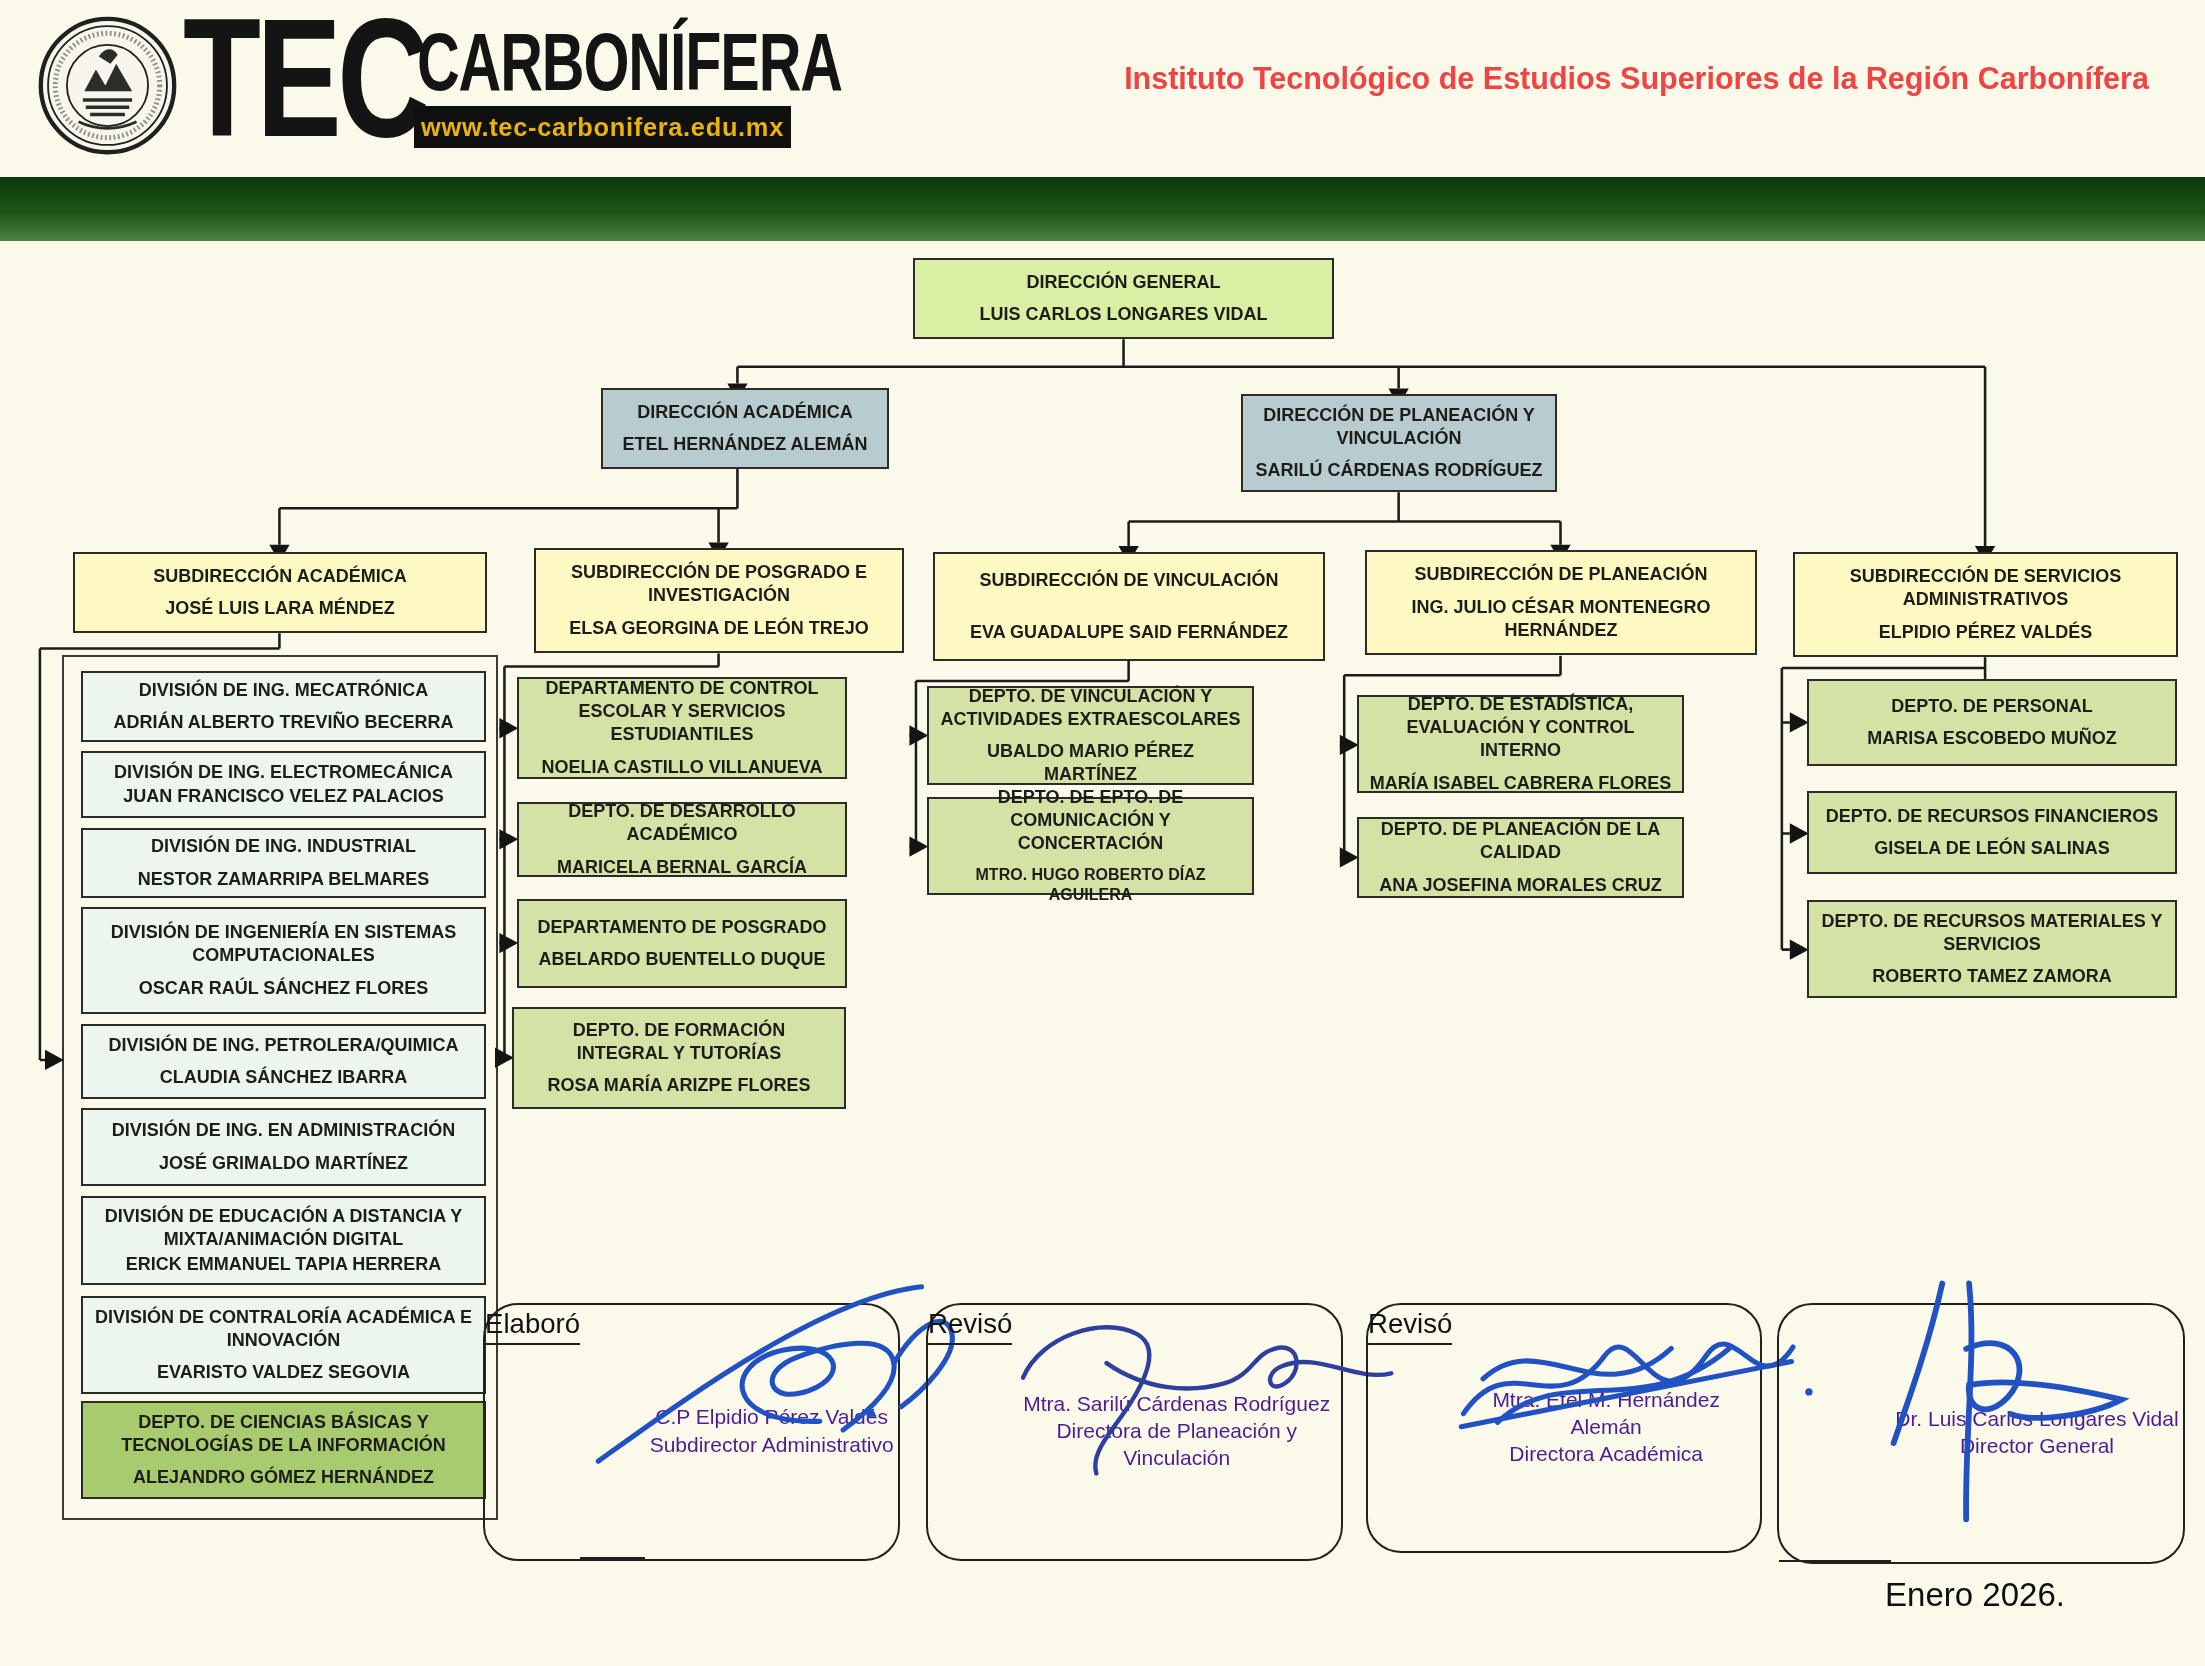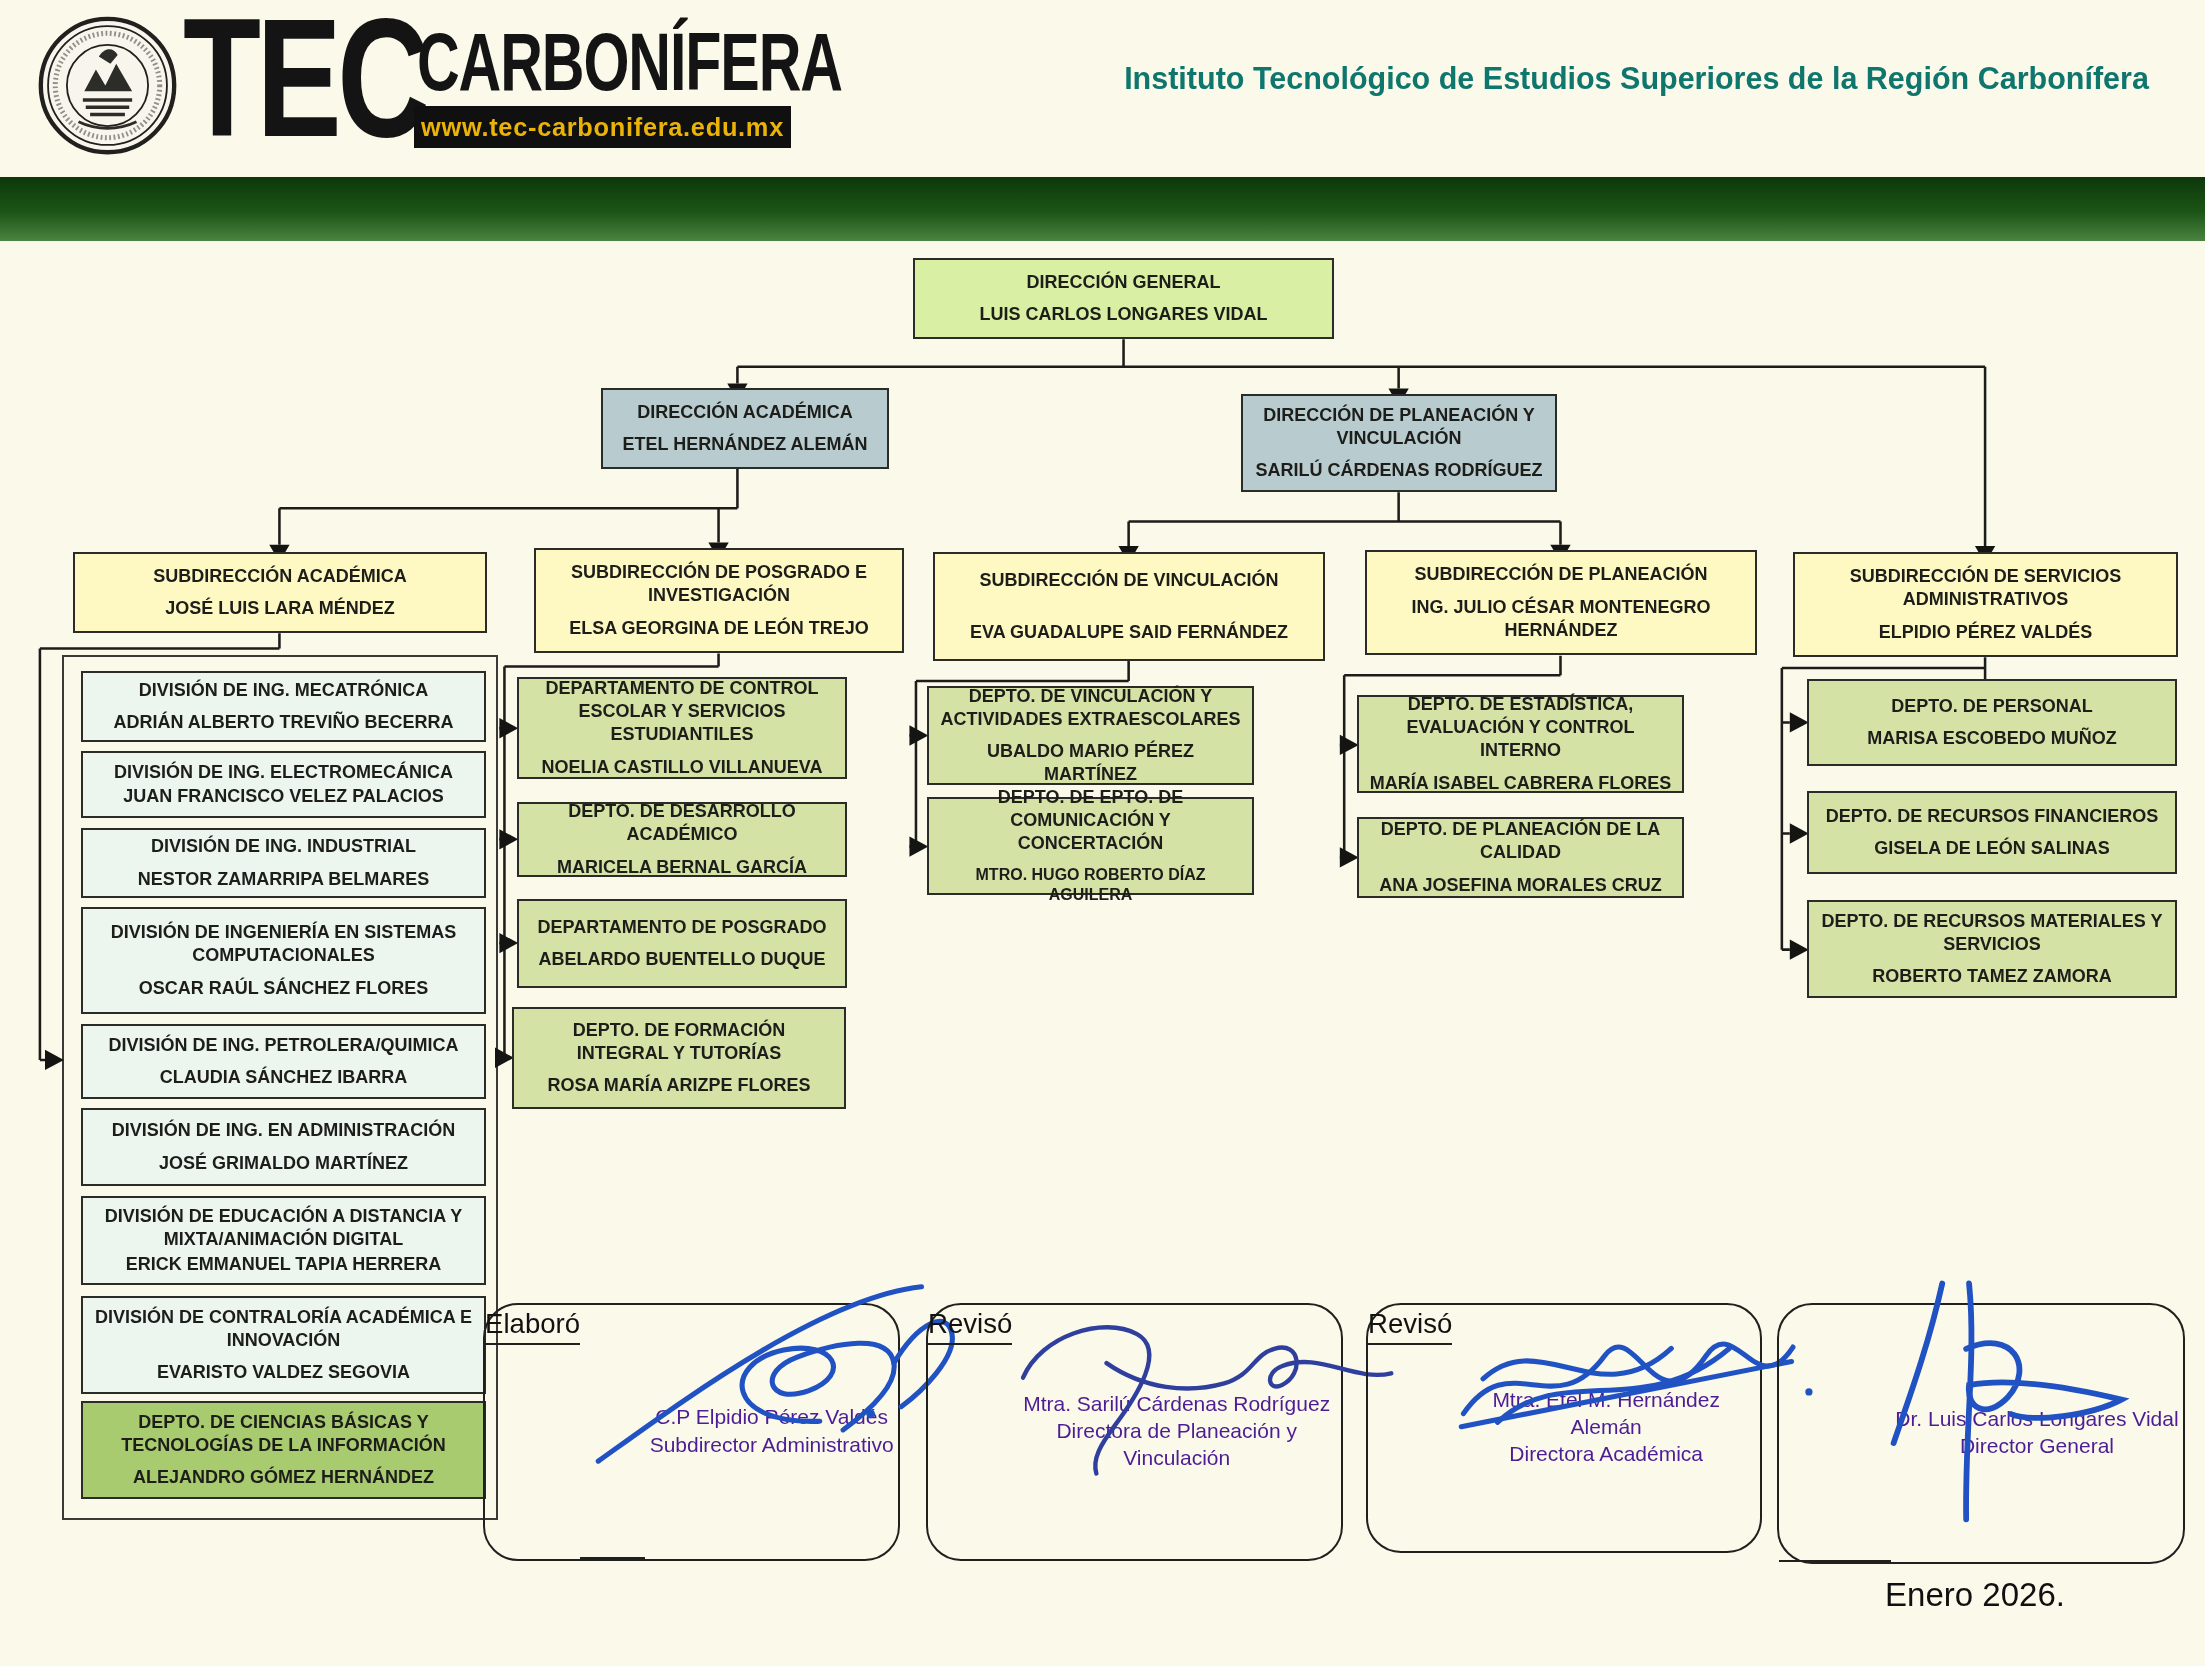--- a/index.html
+++ b/index.html
@@ -21,21 +21,21 @@
     font-size:81px;font-weight:800;letter-spacing:-1.5px;line-height:1;
     transform:scaleX(.73);transform-origin:left top;color:#141414;
   }
   .brand-bar{
     position:absolute;left:414px;top:106px;width:377px;height:42px;
     background:#101010;color:#eab308;display:flex;align-items:center;justify-content:center;
     font-size:25.4px;font-weight:600;letter-spacing:0.7px;
   }
   .institute-title{
     position:absolute;right:13px;top:61px;width:1111px;
-    text-align:center;font-size:30.5px;font-weight:600;color:#0f766e;
+    text-align:center;font-size:30.5px;font-weight:600;color:#ef4444;
   }
   .green-bar{
     position:absolute;left:0;top:177px;width:2205px;height:64px;
     background:linear-gradient(180deg,#0d380a 0%,#1c5517 55%,#4b8340 100%);
   }
   
   .box{
     position:absolute;box-sizing:border-box;border:2.9px solid #2b2b27;
     display:flex;flex-direction:column;align-items:center;justify-content:center;
     text-align:center;padding:4.4px 10.2px;z-index:3;

